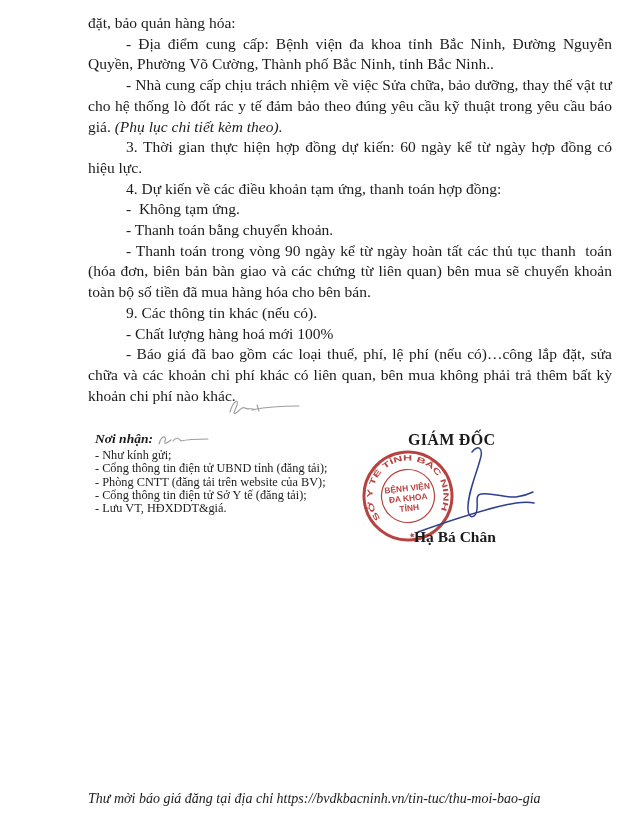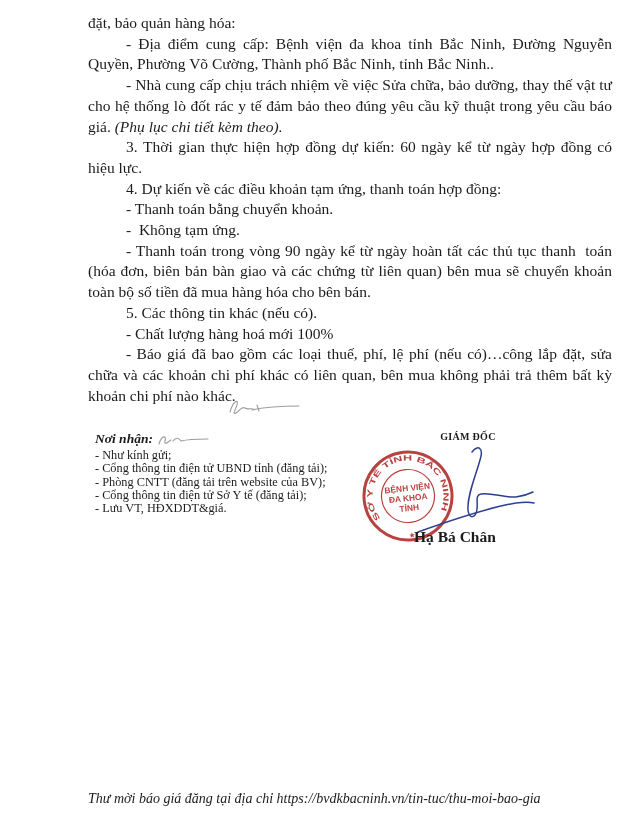--- a/index.html
+++ b/index.html
@@ -46,23 +46,22 @@
   }
   .nn-hand-svg { margin-left: 1px; margin-top: 1px; }
   .nn-list { margin-top: 1px; }
   .nn-item { font-size: 12.3px; line-height: 13.3px; white-space: pre; }
 
   .director-label {
     position: absolute;
     left: 408px;
     top: 431px;
     width: 120px;
-    text-align: center;
     font-weight: bold;
-    font-size: 10px;
+    font-size: 16px;
     letter-spacing: 0.3px;
   }
   .signer-name {
     position: absolute;
     left: 414px;
     top: 528px;
     width: 120px;
     text-align: left;
     font-weight: bold;
     font-size: 15.5px;
@@ -109,24 +108,24 @@
 <body>
 
 <div class="page">
 
   <div class="body-text">
     <p class="para">đặt, bảo quản hàng hóa:</p>
     <p class="para indent">- Địa điểm cung cấp: Bệnh viện đa khoa tỉnh Bắc Ninh, Đường Nguyễn Quyền, Phường Võ Cường, Thành phố Bắc Ninh, tỉnh Bắc Ninh..</p>
     <p class="para indent"><span>- Nhà cung cấp chịu trách nhiệm về việc Sửa chữa, bảo dưỡng, thay thế vật tư cho hệ thống lò đốt rác y tế đảm bảo theo đúng yêu cầu kỹ thuật trong yêu cầu báo giá. </span><span class="italic">(Phụ lục chi tiết kèm theo).</span></p>
     <p class="para indent">3. Thời gian thực hiện hợp đồng dự kiến: 60 ngày kể từ ngày hợp đồng có hiệu lực.</p>
     <p class="para indent">4. Dự kiến về các điều khoản tạm ứng, thanh toán hợp đồng:</p>
+    <p class="para indent">-  Không tạm ứng.</p>
     <p class="para indent">- Thanh toán bằng chuyển khoản.</p>
-    <p class="para indent">-  Không tạm ứng.</p>
     <p class="para indent">- Thanh toán trong vòng 90 ngày kể từ ngày hoàn tất các thủ tục thanh  toán (hóa đơn, biên bản bàn giao và các chứng từ liên quan) bên mua sẽ chuyển khoản toàn bộ số tiền đã mua hàng hóa cho bên bán.</p>
-    <p class="para indent">5. Các thông tin khác (nếu có).</p>
+    <p class="para indent">9. Các thông tin khác (nếu có).</p>
     <p class="para indent">- Chất lượng hàng hoá mới 100%</p>
     <p class="para indent">- Báo giá đã bao gồm các loại thuế, phí, lệ phí (nếu có)…công lắp đặt, sửa chữa và các khoản chi phí khác có liên quan, bên mua không phải trả thêm bất kỳ khoản chi phí nào khác.</p>
   </div>
 
   <svg class="paraph-svg" width="82" height="24" viewBox="0 0 82 24">
     <path d="M 6,17 C 9,6 15,3 13,10 C 11,16 8,20 12,18 C 16,16 17,11 21,13 C 24,15 27,13 29,14"></path>
     <path d="M 33,10 L 35,16"></path>
     <path d="M 28,15 C 40,12 55,11 75,11"></path>
   </svg>
 

